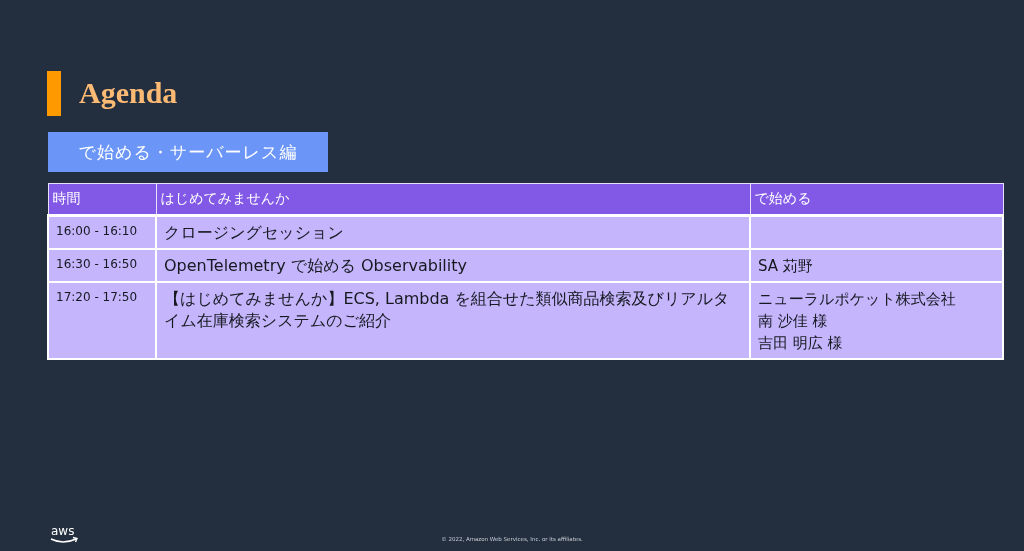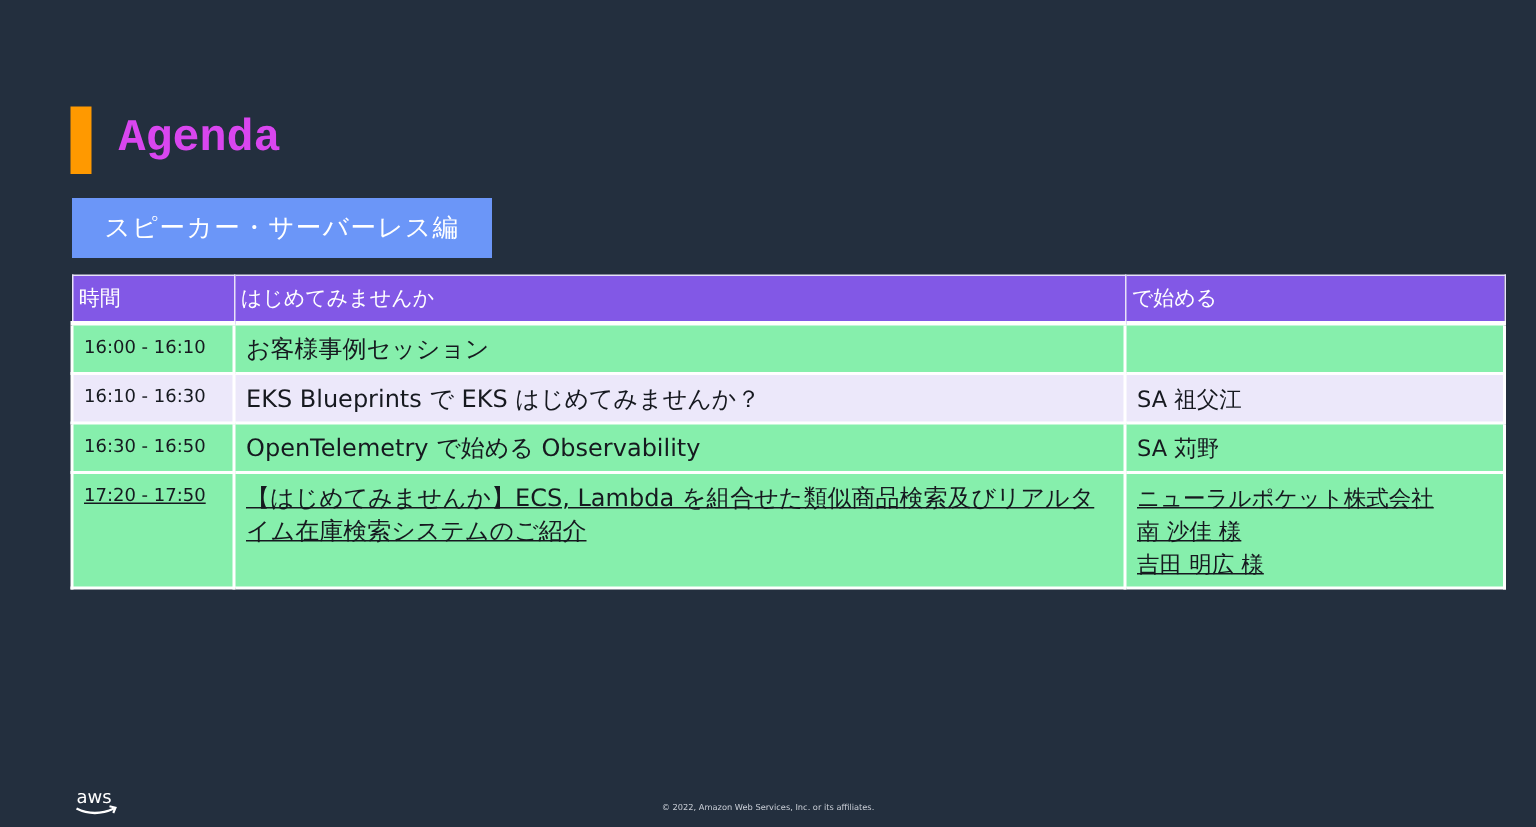--- a/index.html
+++ b/index.html
@@ -3,21 +3,21 @@
 <meta charset="utf-8">
 <style>
   html, body { margin:0; padding:0; }
   body {
     width:1024px; height:551px; overflow:hidden;
     background:#232f3e;
     font-family:"DejaVu Sans","Liberation Sans",sans-serif;
     position:relative;
   }
   .accent-bar { position:absolute; left:47px; top:71px; width:14px; height:45px; background:#ff9900; }
-  .title { position:absolute; left:79px; top:70px; color:#d946ef; font-size:30px; font-weight:bold; line-height:46px; font-family:Liberation Mono, monospace; }
+  .title { position:absolute; left:79px; top:70px; color:#fdba74; font-size:30px; font-weight:bold; line-height:46px; font-family:Liberation Serif, serif; }
   .section-chip {
     position:absolute; left:48px; top:132px; width:280px; height:40px;
     background:#6b96f8; color:#ffffff; font-size:17px; line-height:40px; text-align:center; letter-spacing:1px;
   }
   table.agenda {
     position:absolute; left:47px; top:183px; width:955px;
     border-collapse:collapse; table-layout:fixed;
     font-family:"DejaVu Sans",sans-serif;
   }
   .agenda col.c1 { width:108px; }
@@ -25,60 +25,55 @@
   .agenda col.c3 { width:253px; }
   .agenda th {
     background:#8258e6; color:#ffffff; text-align:left; font-weight:normal;
     font-size:14px; height:30px; padding:0 4px; border:1px solid #e8e2f8;
     border-bottom:3px solid #ffffff; vertical-align:middle;
   }
   .agenda td {
     color:#16191f; border:2px solid #ffffff; vertical-align:top;
     padding:5px 7px 4px 7px; line-height:22px;
   }
-  .agenda tr.odd td { background:#86efac; }
+  .agenda tr.odd td { background:#c4b5fd; }
   .agenda tr.even td { background:#ece8fa; }
   .agenda td.time { font-size:12px; line-height:20px; padding-top:4px; }
   .agenda td.title-cell { font-size:16px; }
   .agenda td.speaker { font-size:15px; }
-  .agenda tr.tall td { height:62px;text-decoration:underline; }
+  .agenda tr.tall td { height:62px; }
   .spk-line { display:block; line-height:22px; }
   .aws-logo { position:absolute; left:48px; top:523px; width:34px; height:24px; }
   .copyright { position:absolute; left:0; width:1024px; top:536px; text-align:center; color:#c9ced6; font-size:5.5px; }
 </style>
 </head>
 <body>
 
 <div class="accent-bar"></div>
 <div class="title">Agenda</div>
-<div class="section-chip">スピーカー・サーバーレス編</div>
+<div class="section-chip">で始める・サーバーレス編</div>
 
 <table class="agenda">
   <colgroup>
       <col class="c1">
       <col class="c2">
       <col class="c3">
     </colgroup>
   <thead>
     <tr>
       <th>時間</th>
       <th>はじめてみませんか</th>
       <th>で始める</th>
     </tr>
   </thead>
   <tbody>
     <tr class="odd">
       <td class="time">16:00 - 16:10</td>
-      <td class="title-cell">お客様事例セッション</td>
+      <td class="title-cell">クロージングセッション</td>
       <td class="speaker"></td>
-    </tr>
-    <tr class="even">
-      <td class="time">16:10 - 16:30</td>
-      <td class="title-cell">EKS Blueprints で EKS はじめてみませんか？</td>
-      <td class="speaker">SA 祖父江</td>
     </tr>
     <tr class="odd">
       <td class="time">16:30 - 16:50</td>
       <td class="title-cell">OpenTelemetry で始める Observability</td>
       <td class="speaker">SA 苅野</td>
     </tr>
     <tr class="odd tall">
       <td class="time">17:20 - 17:50</td>
       <td class="title-cell">【はじめてみませんか】ECS, Lambda を組合せた類似商品検索及びリアルタイム在庫検索システムのご紹介</td>
       <td class="speaker">

